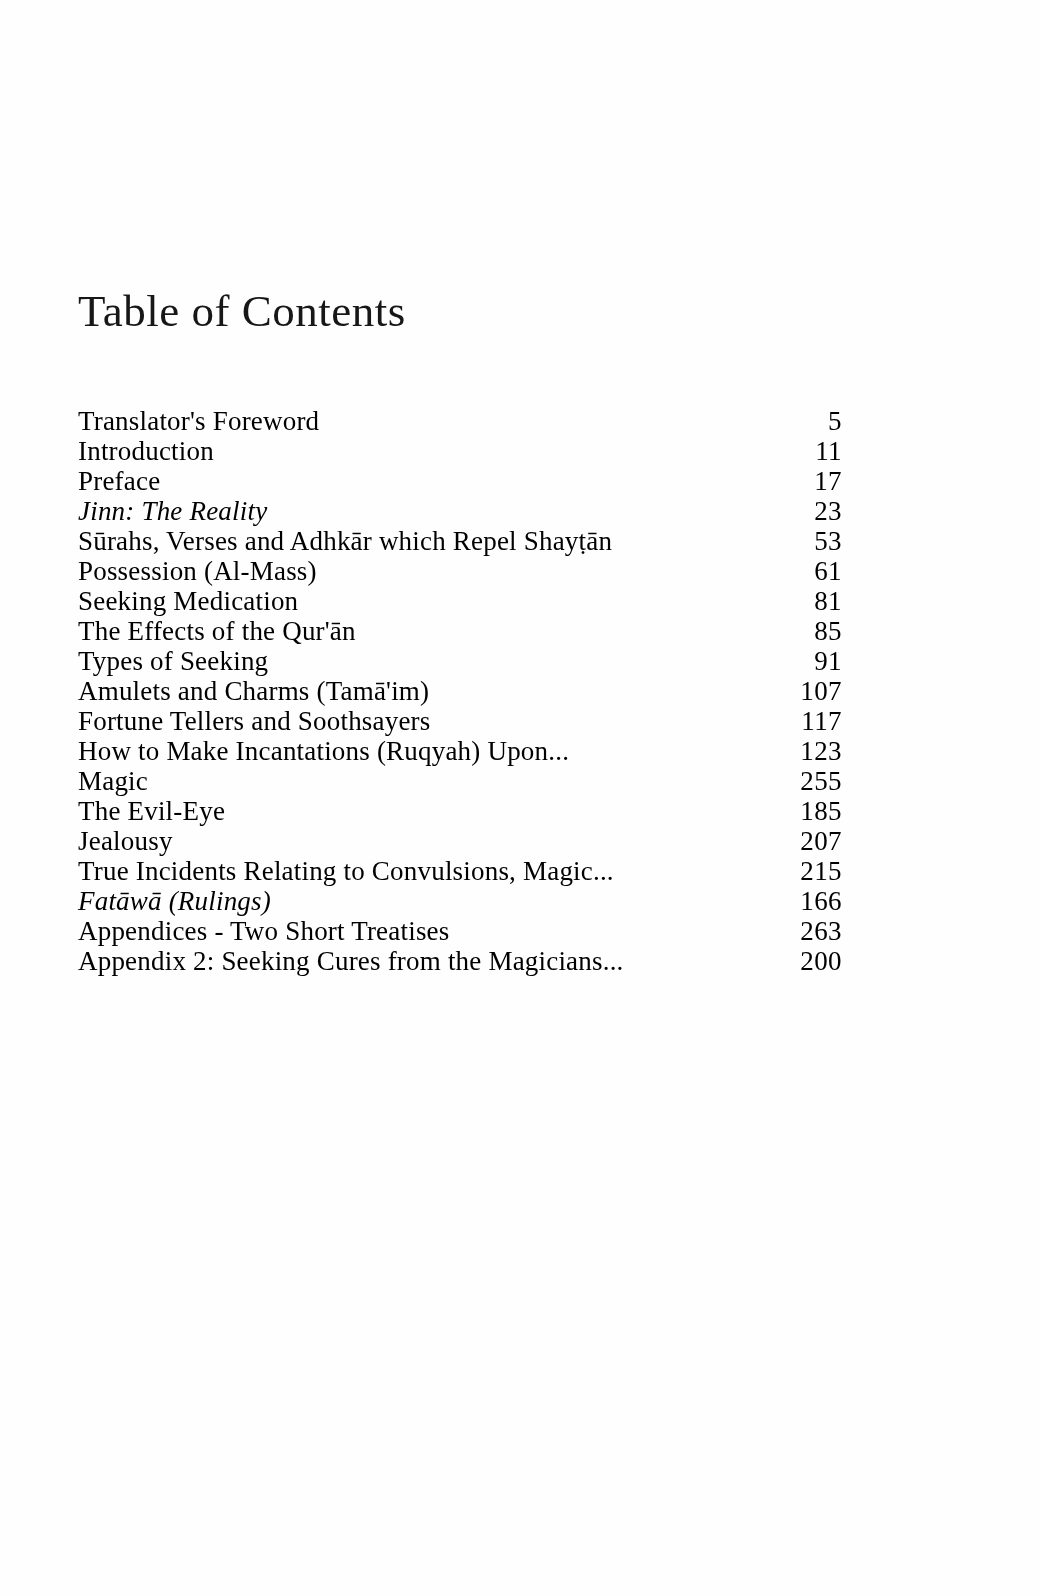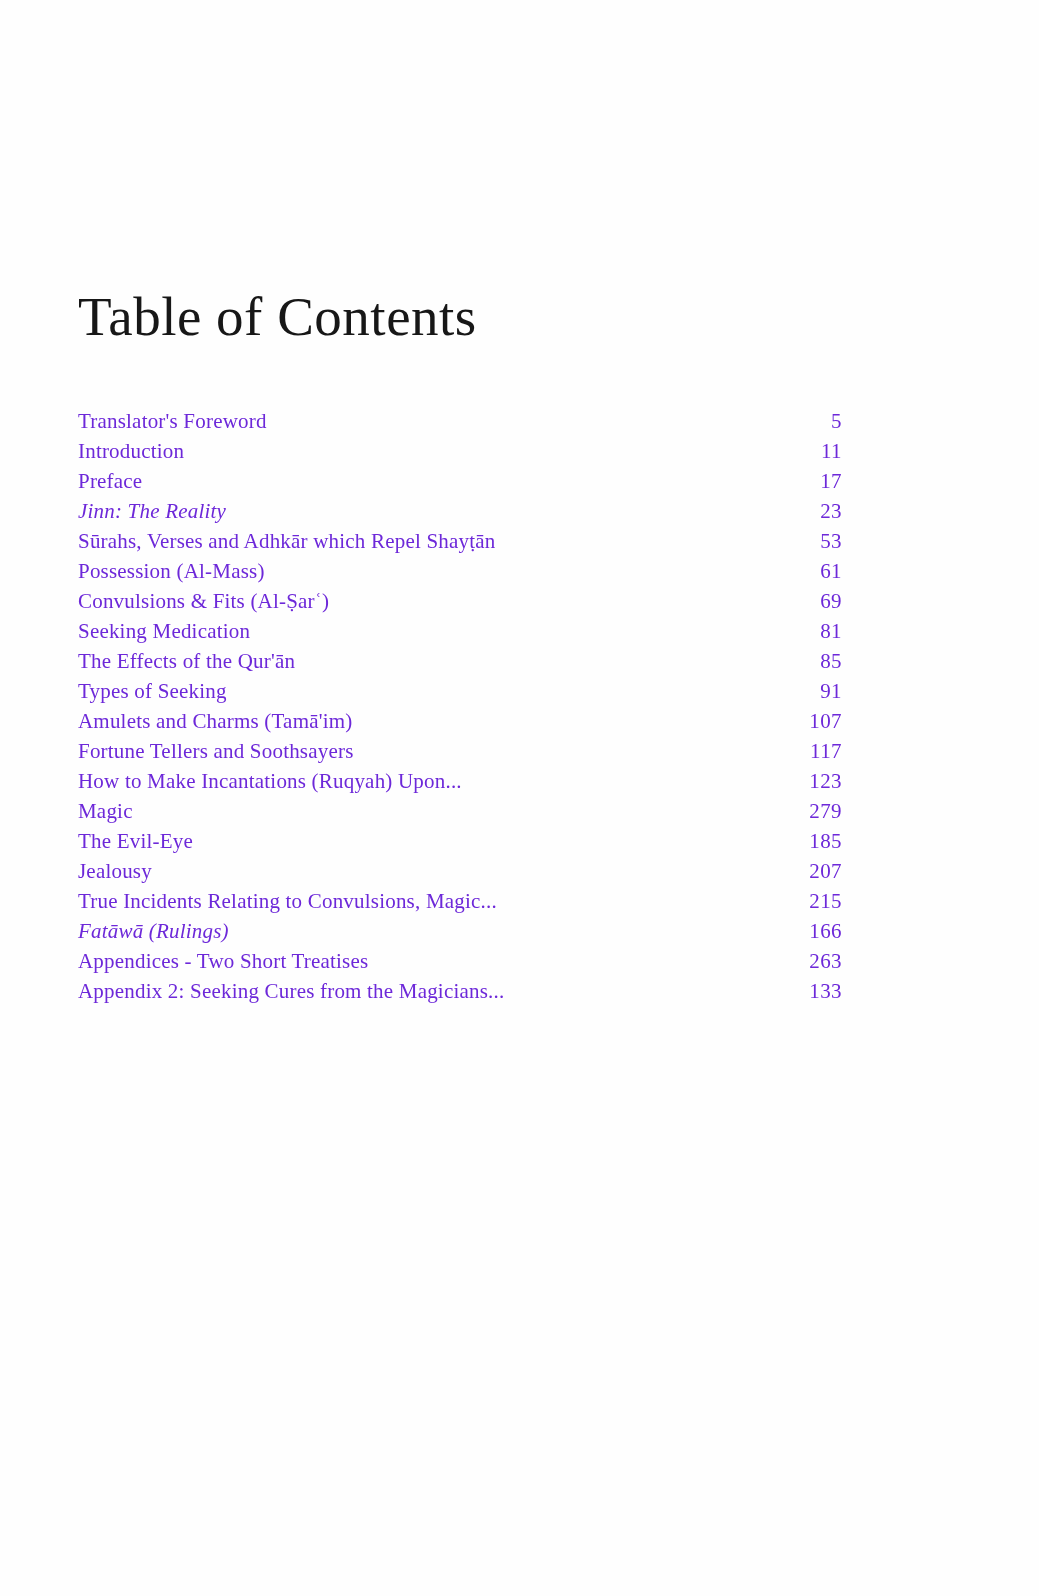--- a/index.html
+++ b/index.html
@@ -20,39 +20,39 @@
     top: 0;
     left: 0;
     width: 1039px;
     height: 1596px;
     background: #fefefe;
   }
   .toc-title {
     position: absolute;
     left: 78px;
     top: 285px;
-    font-size: 55px;
+    font-size: 45px;
     font-weight: 400;
     letter-spacing: 0.5px;
     color: #171717;
     font-family: "Liberation Serif", serif;
   }
   .toc-list {
     position: absolute;
     left: 78px;
     top: 406px;
     width: 764px;
   }
   .toc-row {
     display: flex;
     align-items: baseline;
     justify-content: space-between;
-    font-size: 21px;
+    font-size: 27px;
     line-height: 30px;
-    color: #6d28d9;
+    color: #000000;
     white-space: nowrap;
   }
   .toc-entry {
     flex: 0 1 auto;
     letter-spacing: 0.2px;
   }
   .toc-page {
     flex: 0 0 auto;
     text-align: right;
     min-width: 52px;
@@ -93,24 +93,20 @@
     <div class="toc-row">
       <span class="toc-entry">Sūrahs, Verses and Adhkār which Repel Shayṭān</span>
       <span class="toc-page">53</span>
     </div>
 
     <div class="toc-row">
       <span class="toc-entry">Possession (Al-Mass)</span>
       <span class="toc-page">61</span>
     </div>
 
-    <div class="toc-row">
-      <span class="toc-entry">Convulsions &amp; Fits (Al-Ṣarʿ)</span>
-      <span class="toc-page">69</span>
-    </div>
 
     <div class="toc-row">
       <span class="toc-entry">Seeking Medication</span>
       <span class="toc-page">81</span>
     </div>
 
     <div class="toc-row">
       <span class="toc-entry">The Effects of the Qur'ān</span>
       <span class="toc-page">85</span>
     </div>
@@ -130,21 +126,21 @@
       <span class="toc-page">117</span>
     </div>
 
     <div class="toc-row">
       <span class="toc-entry">How to Make Incantations (Ruqyah) Upon...</span>
       <span class="toc-page">123</span>
     </div>
 
     <div class="toc-row">
       <span class="toc-entry">Magic</span>
-      <span class="toc-page">279</span>
+      <span class="toc-page">255</span>
     </div>
 
     <div class="toc-row">
       <span class="toc-entry">The Evil-Eye</span>
       <span class="toc-page">185</span>
     </div>
 
     <div class="toc-row">
       <span class="toc-entry">Jealousy</span>
       <span class="toc-page">207</span>
@@ -162,17 +158,17 @@
 
 
     <div class="toc-row">
       <span class="toc-entry">Appendices - Two Short Treatises</span>
       <span class="toc-page">263</span>
     </div>
 
 
     <div class="toc-row">
       <span class="toc-entry">Appendix 2: Seeking Cures from the Magicians...</span>
-      <span class="toc-page">133</span>
+      <span class="toc-page">200</span>
     </div>
 
   </div>
 </div>
 
 </body></html>

